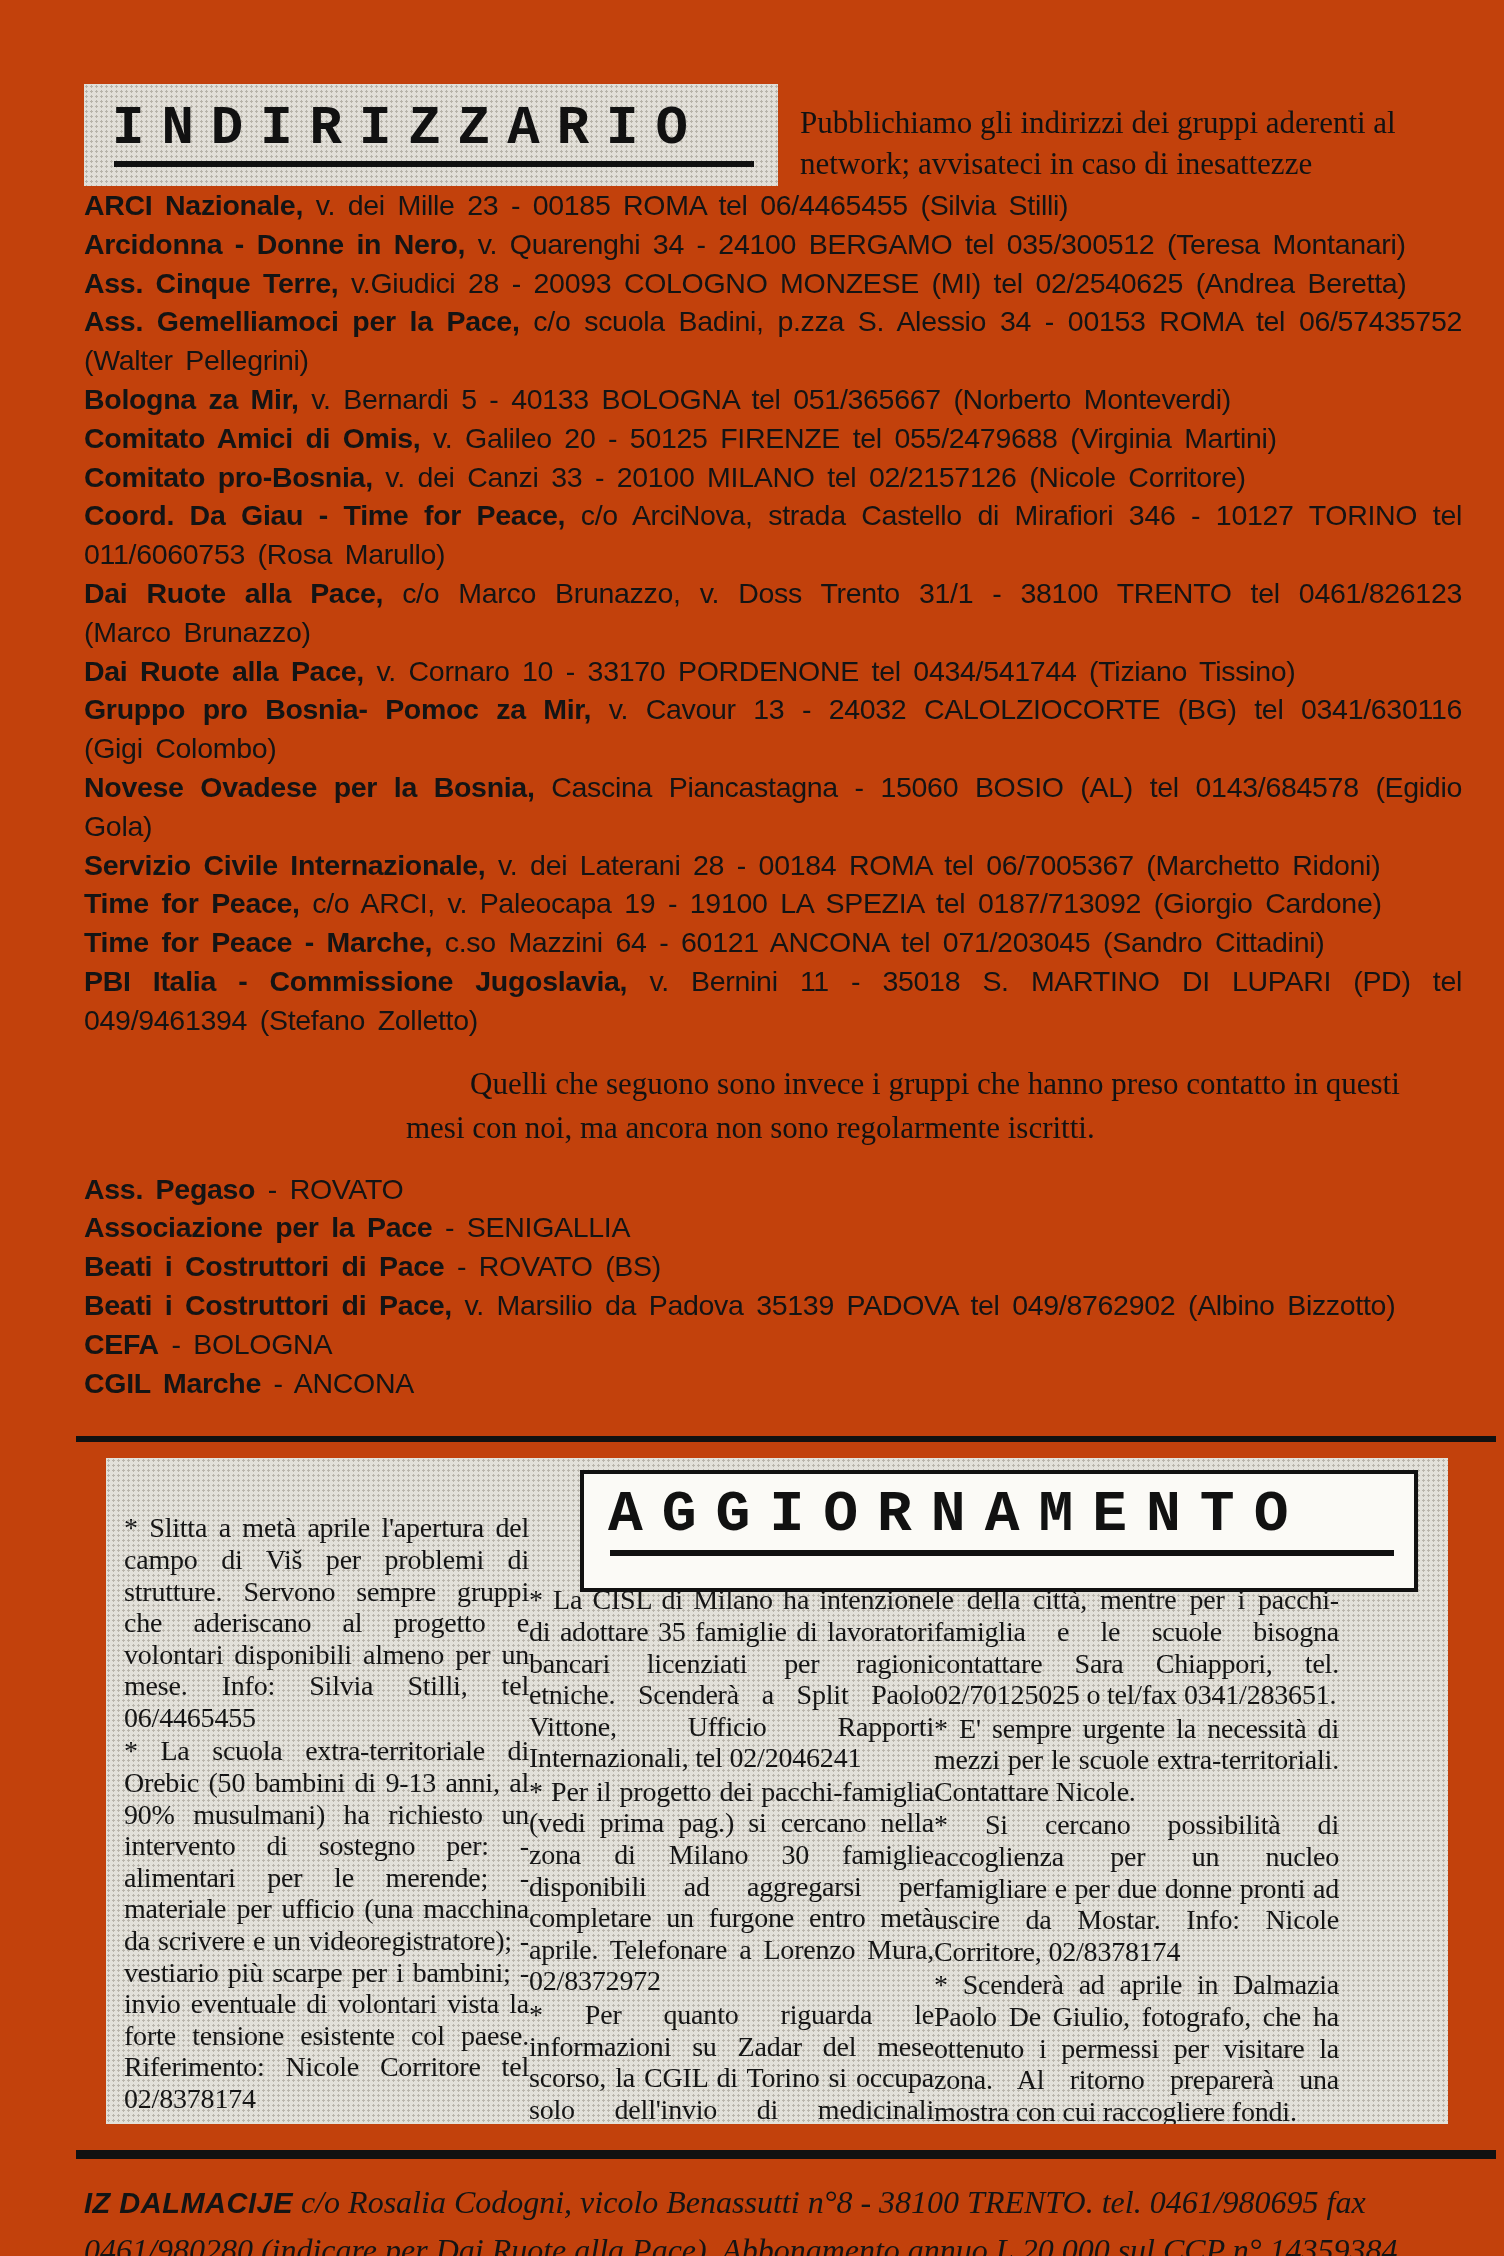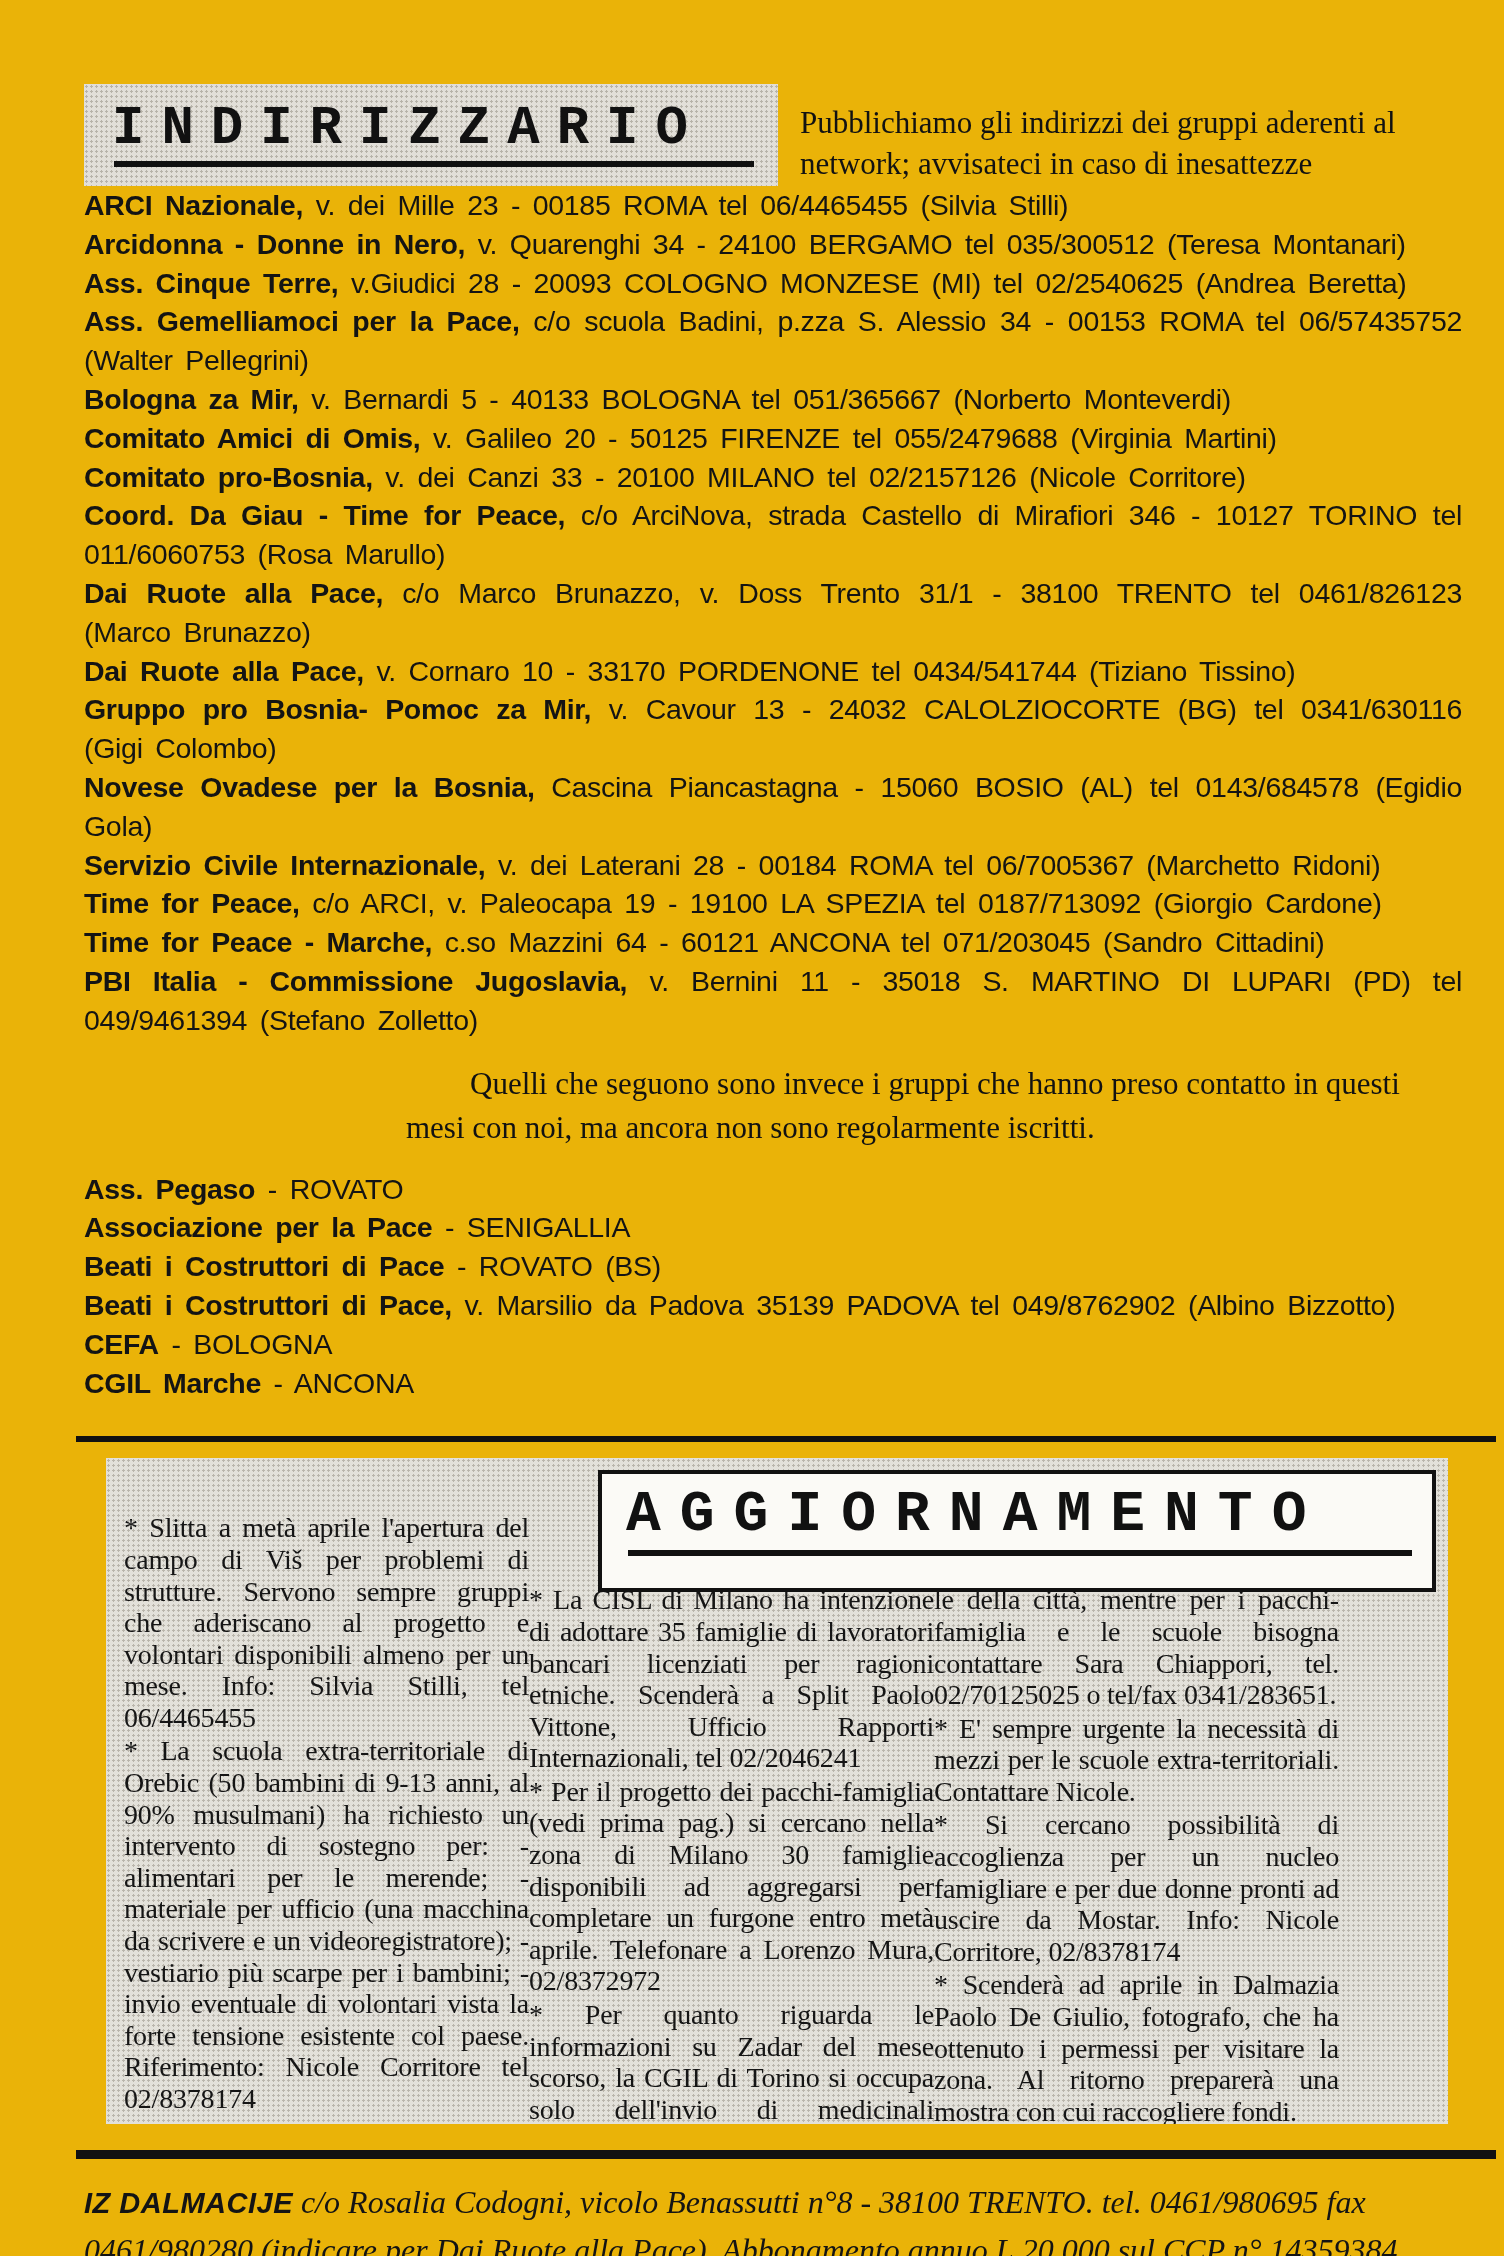--- a/index.html
+++ b/index.html
@@ -1,17 +1,17 @@
 <!DOCTYPE html>
 <html lang="it"><head>
 <meta charset="utf-8">
 <style>
   html,body{margin:0;padding:0;background:#e9e8e4;}
   .sheet{
-    width:1504px;height:2256px;background:#eab308;overflow:hidden;position:relative;
+    width:1504px;height:2256px;background:#c2410c;overflow:hidden;position:relative;
     color:#161616;font-family:"Liberation Serif",serif;box-sizing:border-box;
     padding:84px 44px 0 84px;
   }
   
   .header{display:flex;align-items:flex-start;}
   .title-box{
     width:694px;height:102px;flex:0 0 auto;box-sizing:border-box;
     background-color:#e2dfd8;
     background-image:radial-gradient(#b7b3a9 1px,transparent 1.4px);
     background-size:5px 5px;
@@ -44,21 +44,21 @@
   .rule{background:#111;}
   .rule-top{height:6px;width:1420px;margin-left:-8px;}
   .grey{
     position:relative;width:1342px;height:666px;margin:16px 0 0 22px;box-sizing:border-box;
     background-color:#e3e1da;
     background-image:radial-gradient(#b9b5ab 1px,transparent 1.4px);
     background-size:5px 5px;
     padding:16px 22px 18px 18px;overflow:hidden;
   }
   .agg-box{
-    position:absolute;top:12px;right:12px;width:838px;height:122px;box-sizing:border-box;
+    position:absolute;top:12px;right:30px;width:838px;height:122px;box-sizing:border-box;
     background:#fbfaf6;border:4px solid #111;padding:8px 18px 16px 24px;
   }
   .agg-word{
     font-family:"Liberation Mono",monospace;font-weight:700;font-size:58px;
     letter-spacing:19px;white-space:nowrap;color:#111;
   }
   .agg-underline{height:6px;background:#111;margin:3px 2px 0 2px;}
   .cols{display:flex;}
   .col{width:405px;flex:0 0 auto;}
   .col-left{padding-top:38px;}

